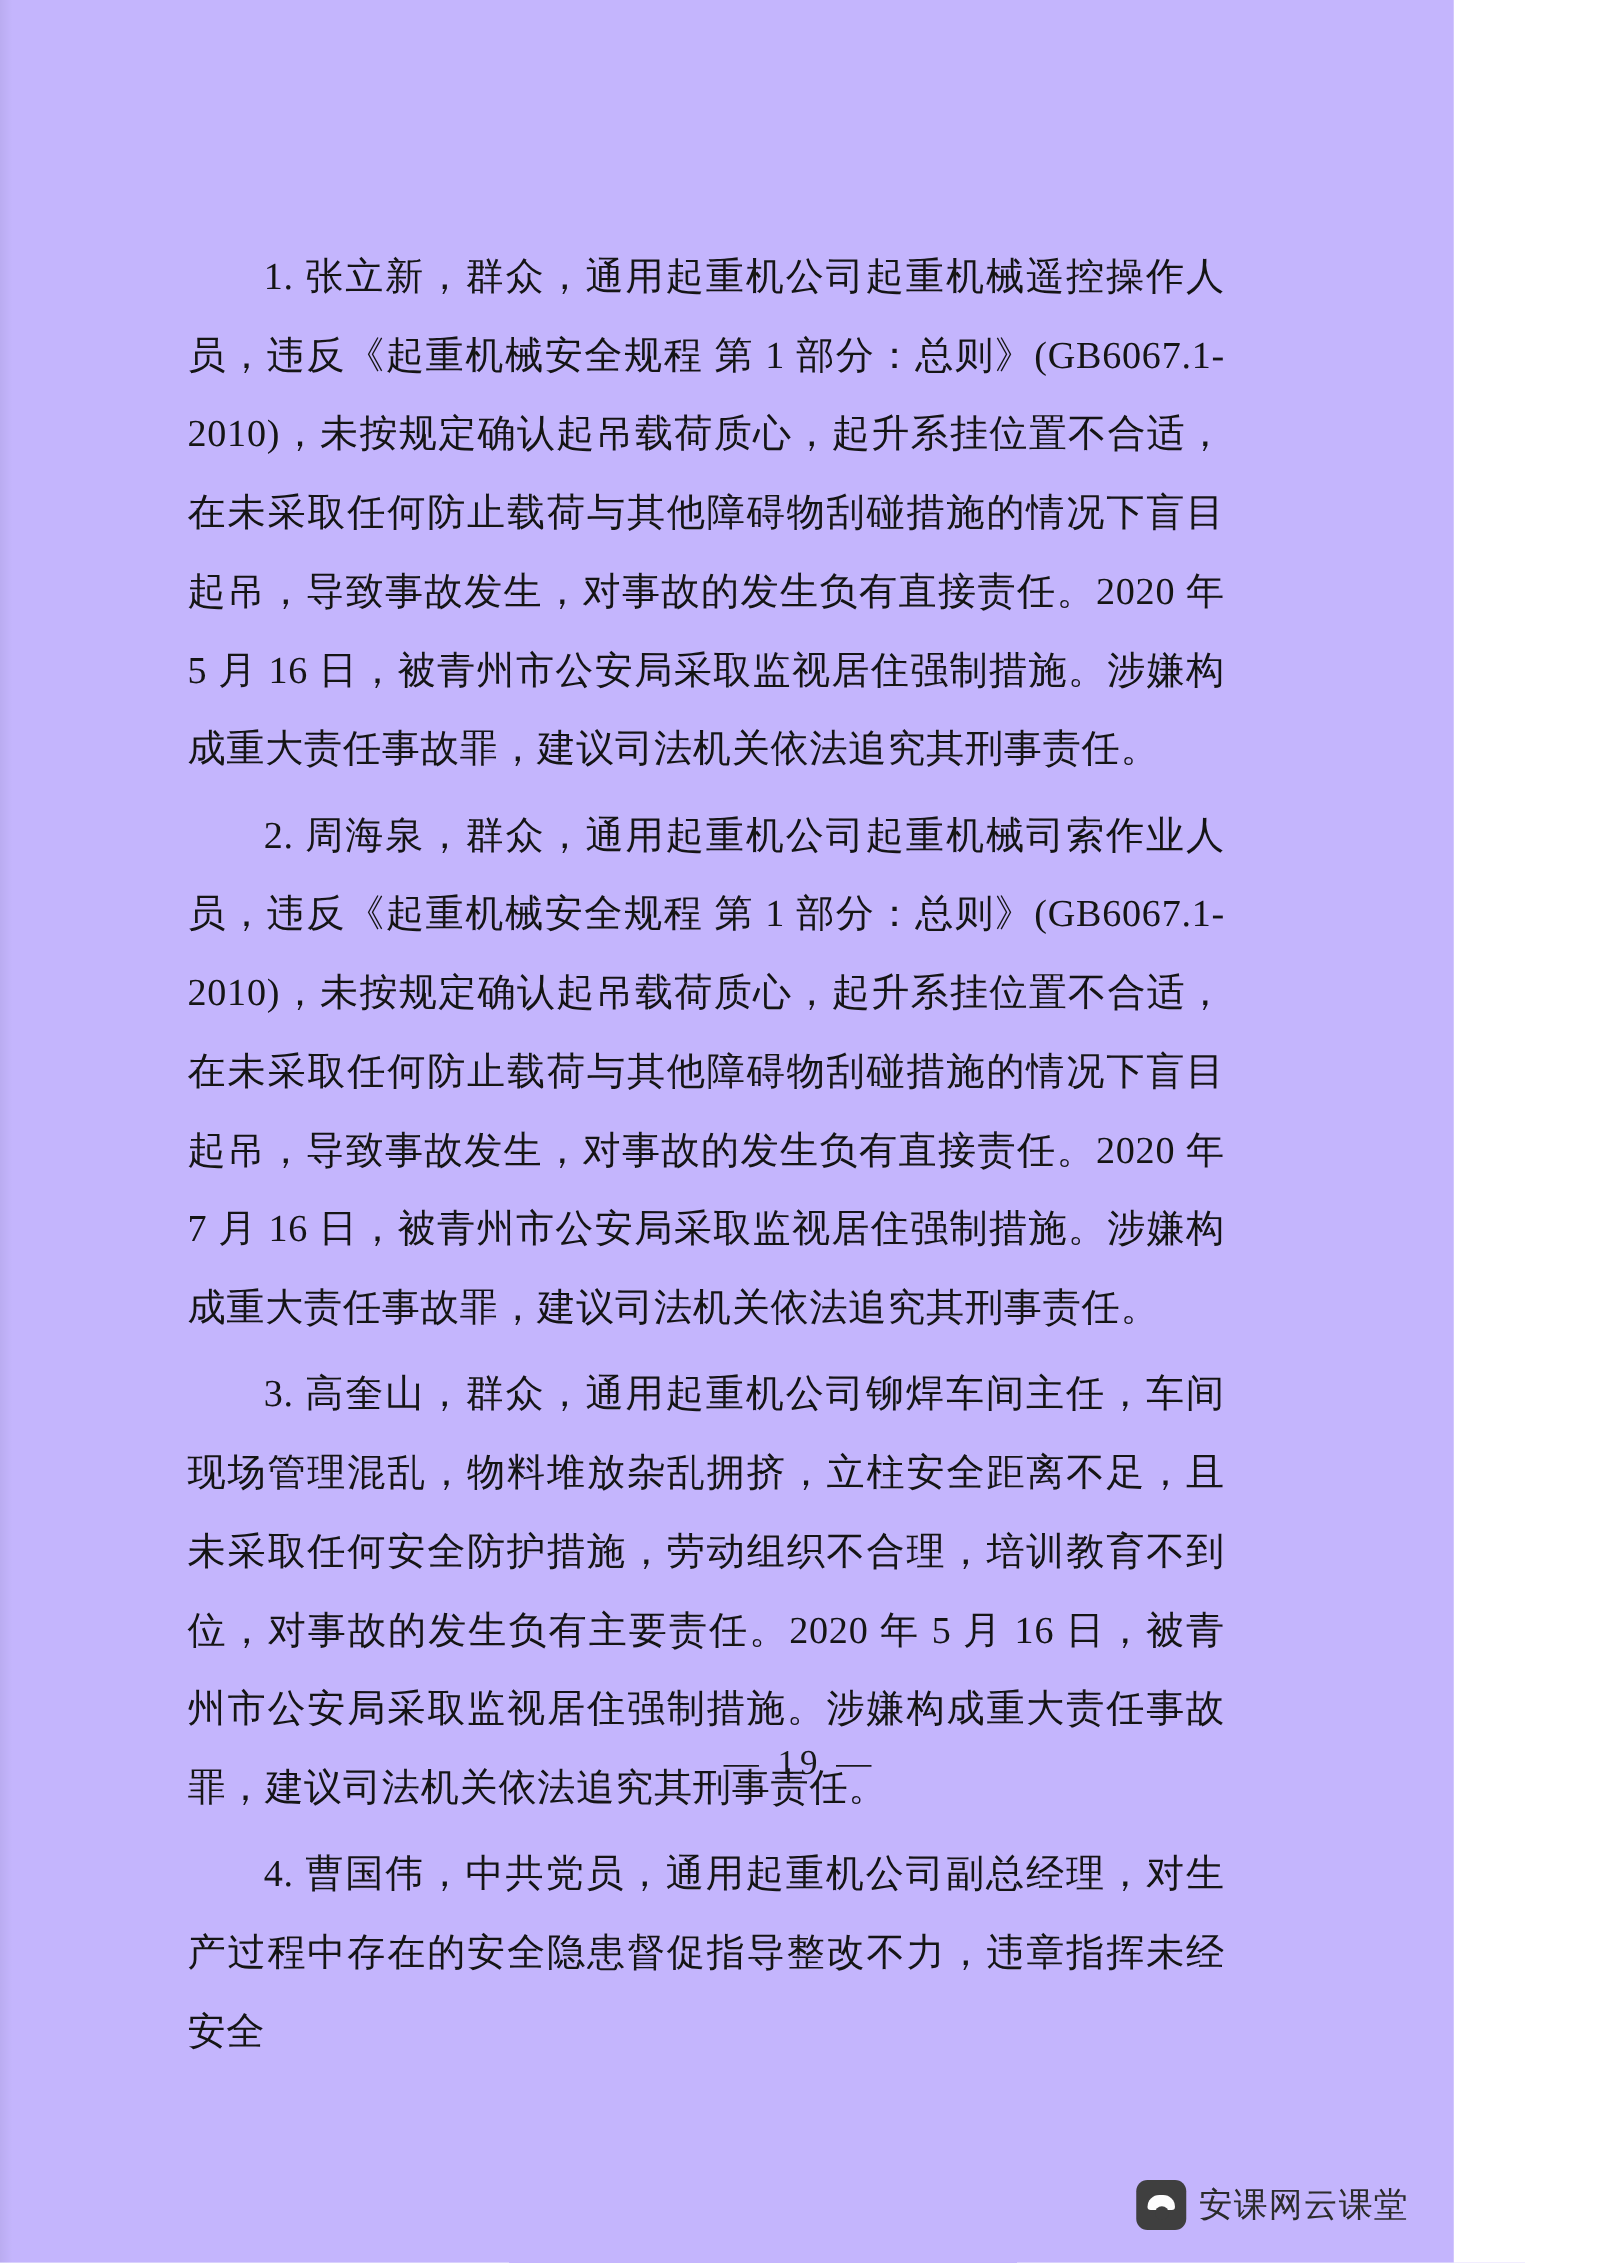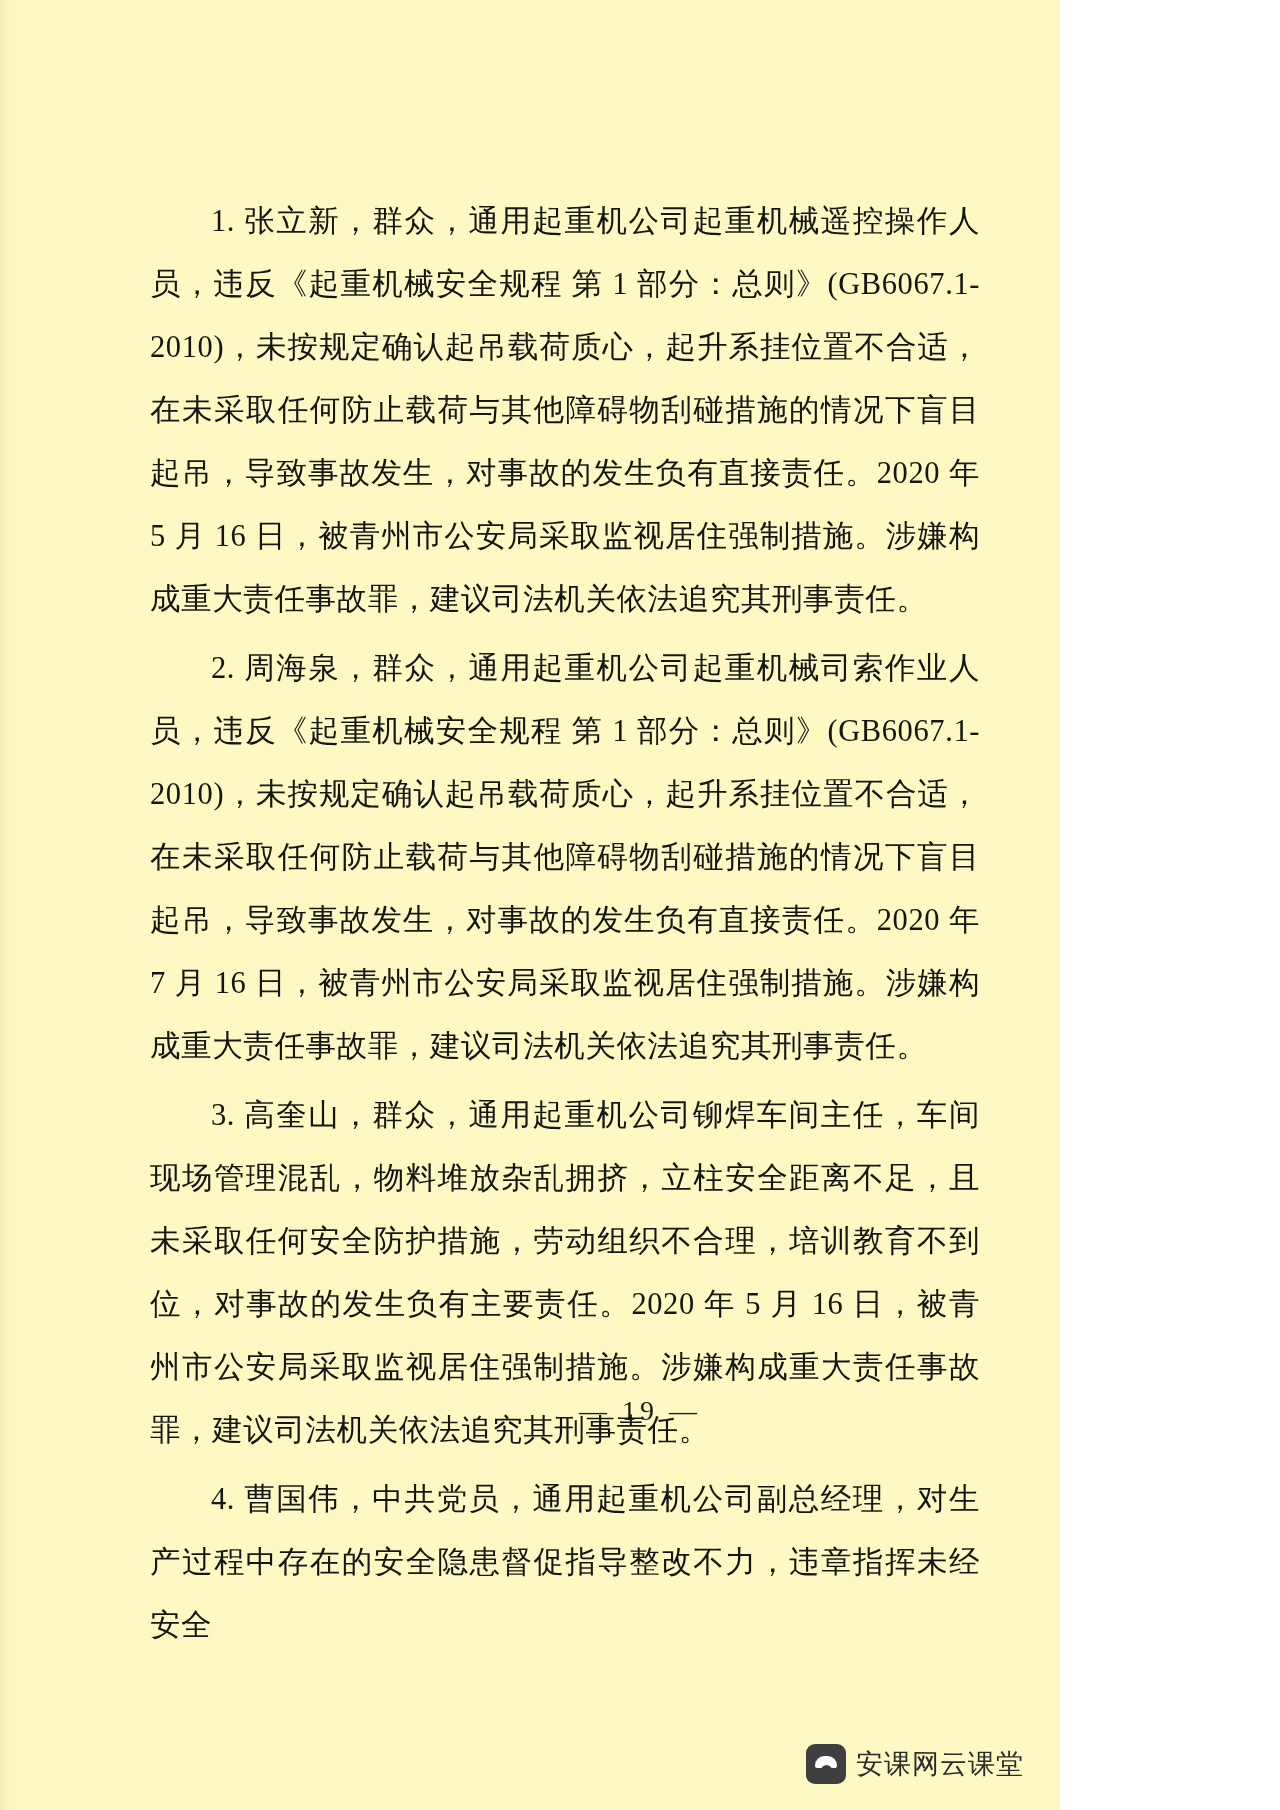--- a/index.html
+++ b/index.html
@@ -12,23 +12,23 @@
     height: 1810px;
     position: relative;
     font-family: "Liberation Serif", "DejaVu Serif", serif;
     color: #1a1a1a;
     overflow: hidden;
   }
   .page {
     position: absolute;
     top: 0;
     left: 0;
-    width: 1060px;
+    width: 1163px;
     height: 1810px;
-    background: #fef9c3;
+    background: #c4b5fd;
   }
   .content {
     position: absolute;
     top: 190px;
     left: 150px;
     width: 830px;
   }
   .para {
     font-size: 30.5px;
     line-height: 63px;

